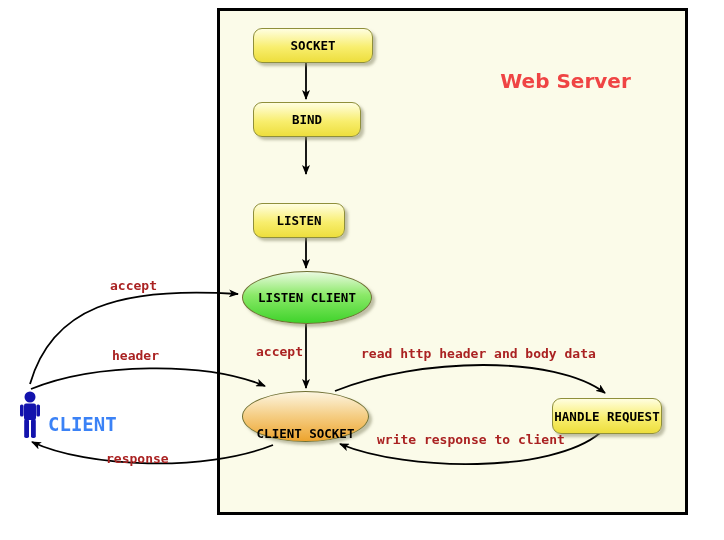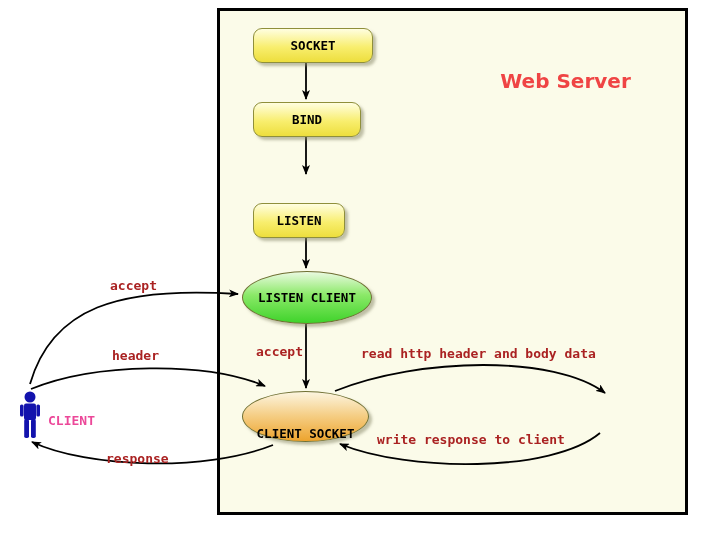--- a/index.html
+++ b/index.html
@@ -54,22 +54,22 @@
   .elabel {
     position: absolute;
     font-weight: bold;
     font-size: 13px;
     color: #aa2222;
     white-space: nowrap;
   }
   .clabel {
     position: absolute;
     font-weight: bold;
-    font-size: 13px;
-    color: #ec4899;
+    font-size: 19px;
+    color: #3b82f6;
     white-space: nowrap;
   }
   .edge { stroke: #000; stroke-width: 1.8; fill: none; }
 </style>
 </head>
 <body>
 
 <div class="canvas">
 
   <div class="server-box"></div>
@@ -107,20 +107,23 @@
 
   <div class="node rectnode" style="left:253px; top:28px; width:120px; height:35px;">
     <span>SOCKET</span>
   </div>
   <div class="node rectnode" style="left:253px; top:102px; width:108px; height:35px;">
     <span>BIND</span>
   </div>
   <div class="node rectnode" style="left:253px; top:163px; width:92px; height:35px;margin-top:40px;">
     <span>LISTEN</span>
   </div>
+  <div class="node rectnode" style="left:552px; top:398px; width:110px; height:36px;">
+    <span>HANDLE REQUEST</span>
+  </div>
 
   <div class="node ellipse green" style="left:242px; top:271px; width:130px; height:53px;">
     <span>LISTEN CLIENT</span>
   </div>
   <div class="node ellipse orange" style="left:242px; top:391px; width:127px; height:51px;">
     <span>CLIENT SOCKET</span>
   </div>
 
   <div class="elabel" style="left:110px; top:278px;">accept</div>
   <div class="elabel" style="left:112px; top:348px;">header</div>

